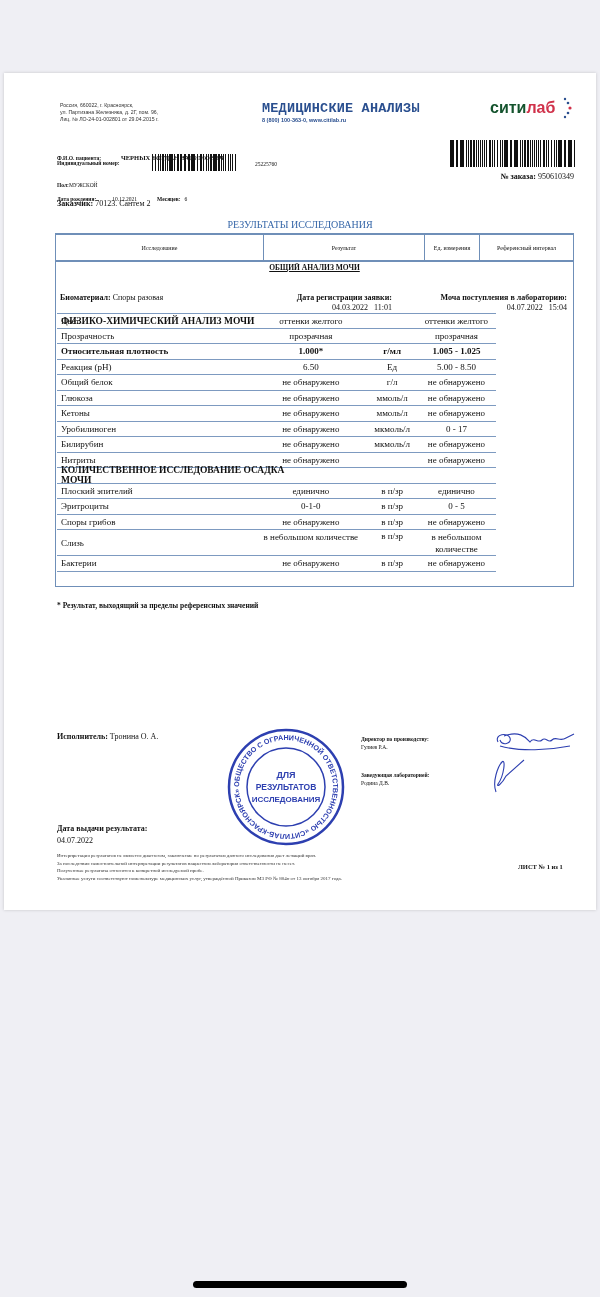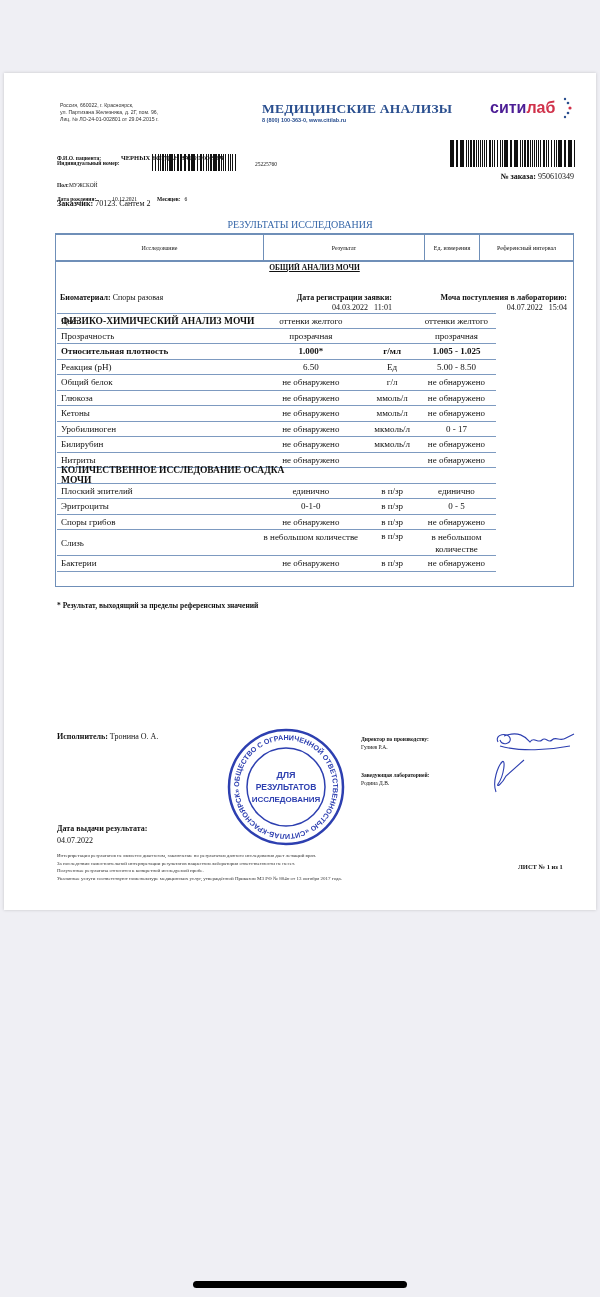--- a/index.html
+++ b/index.html
@@ -1,23 +1,23 @@
 <!DOCTYPE html>
 <html><head>
 <meta charset="utf-8">
 <style>
   html,body{margin:0;padding:0;}
   body{width:600px;height:1297px;background:#efeff4;position:relative;overflow:hidden;font-family:"Liberation Serif",serif;color:#111;}
   .page{position:absolute;left:4px;top:73px;width:592px;height:837px;background:#fff;box-shadow:0 0 3px rgba(0,0,0,0.18);}
   .abs{position:absolute;}
   .addr{left:60px;top:102px;font-family:"Liberation Sans",sans-serif;font-size:5.2px;line-height:7px;color:#333;}
-  .brand-title{left:262px;top:101px;font-family:Liberation Serif, serif;font-weight:bold;font-size:13.5px;color:#2a4f8f;letter-spacing:0.2px;}
+  .brand-title{left:262px;top:101px;font-family:Liberation Mono, monospace;font-weight:bold;font-size:13.5px;color:#2a4f8f;letter-spacing:0.2px;}
   .brand-phone{left:262px;top:117px;font-family:"Liberation Sans",sans-serif;font-weight:bold;font-size:5.5px;color:#2a4f8f;}
   .logo{left:490px;top:99px;font-family:"Liberation Sans",sans-serif;font-weight:bold;font-size:16px;}
-  .logo .l1{color:#4c1d95;} .logo .l2{color:#d0314a;}
+  .logo .l1{color:#14532d;} .logo .l2{color:#d0314a;}
   .logo-dots{left:558px;top:97px;width:20px;height:24px;}
   .lbl{font-weight:bold;font-size:5.5px;}
   .val{font-size:5.5px;}
   .barcode{display:flex;align-items:stretch;}
   .barcode span{display:block;background:#111;height:100%;}
   .order{right:26px;top:172px;font-size:8px;}
   .order b{font-weight:bold;}
   .section-title{left:0;width:600px;top:219px;text-align:center;font-size:10px;color:#3566a8;}
   table.res{position:absolute;left:55px;top:233px;width:519px;border-collapse:collapse;font-size:9px;}
   table.res th{font-weight:normal;font-size:6px;border:1px solid #6f8fb8;height:23px;border-top:2px solid #6f8fb8;border-bottom:2px solid #6f8fb8;}

